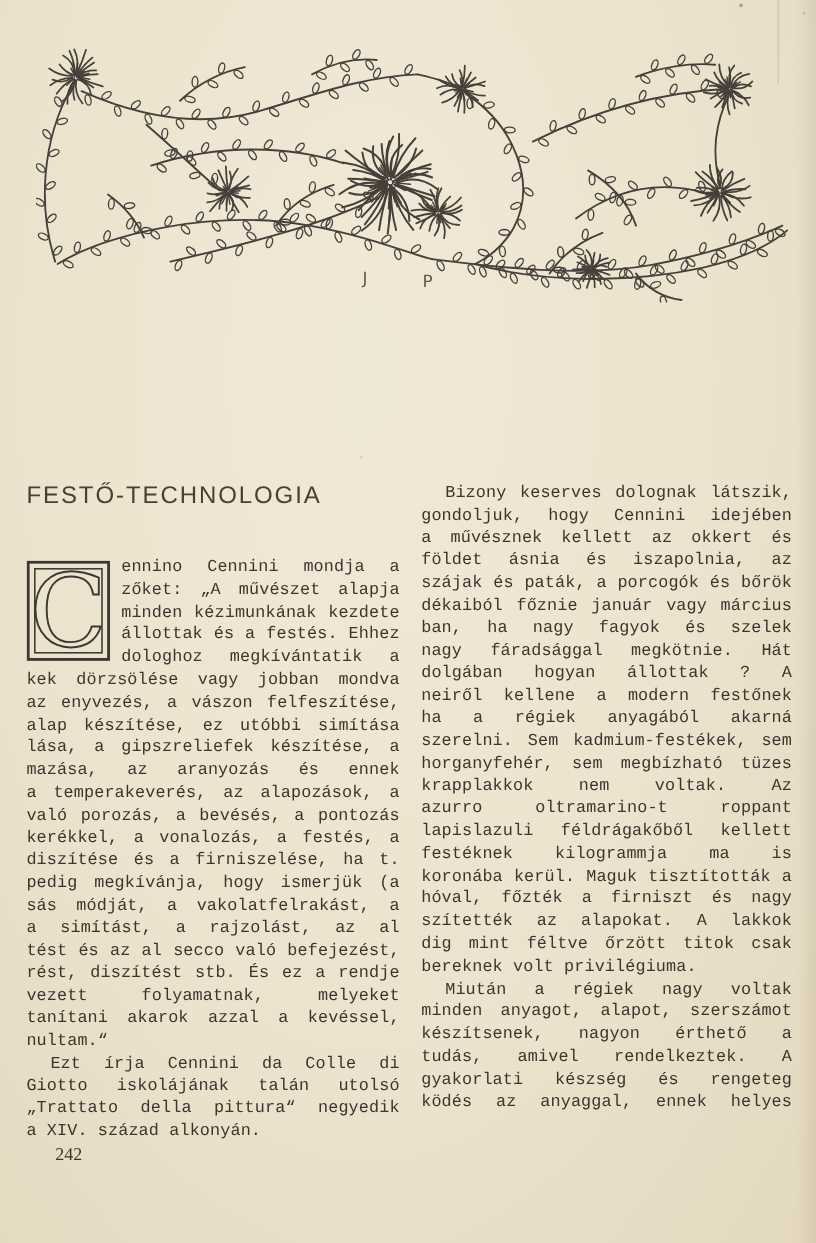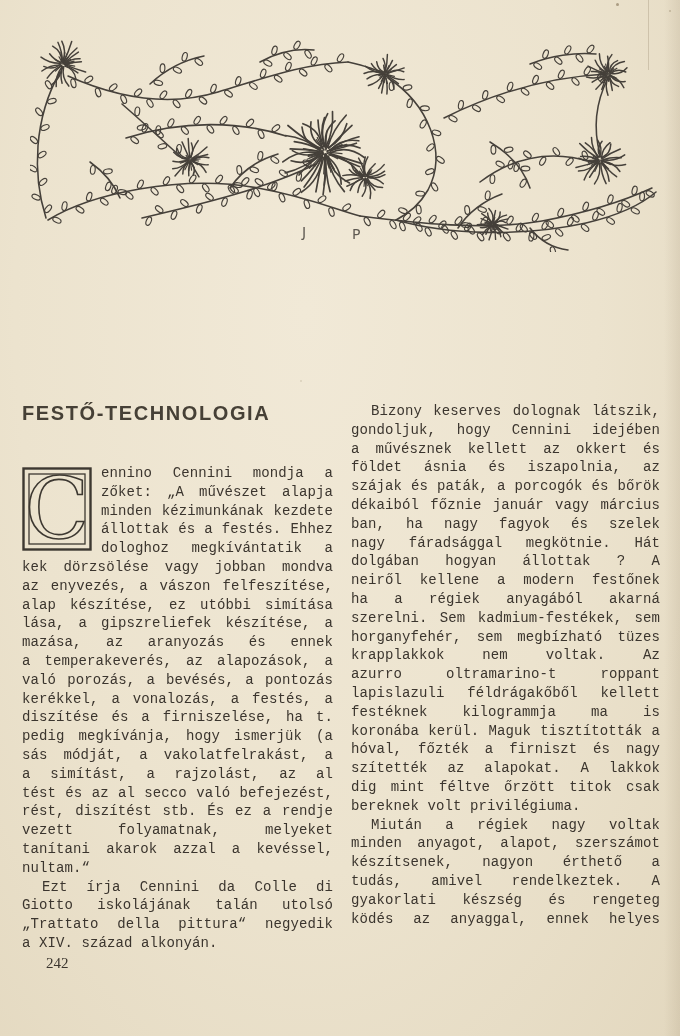--- a/index.html
+++ b/index.html
@@ -29,21 +29,21 @@
   .ornament{position:absolute;left:30px;top:22px;width:635px;height:230px;}
 
   .content{position:absolute;left:22px;top:400px;width:638px;display:flex;gap:18px;}
   .col{flex:none;}
   .col.left{width:311px;}
   .col.right{width:309px;padding-top:2px;}
 
   h1.title{
     margin:2px 0 38px 0;height:24px;
     font-family:"Liberation Sans", sans-serif;
-    font-size:20px;font-weight:700;letter-spacing:1.6px;
+    font-size:20px;font-weight:400;letter-spacing:1.6px;
     color:#464036;
   }
   .para{font-size:14px;color:#3b352e;}
   .line{
     height:18.8px;line-height:18.8px;overflow:hidden;
     text-align:justify;text-align-last:justify;letter-spacing:0.1px;font-family:Liberation Mono, monospace;
   }
   .line.last{text-align-last:left;}
   .line.indent{padding-left:20px;}
 

